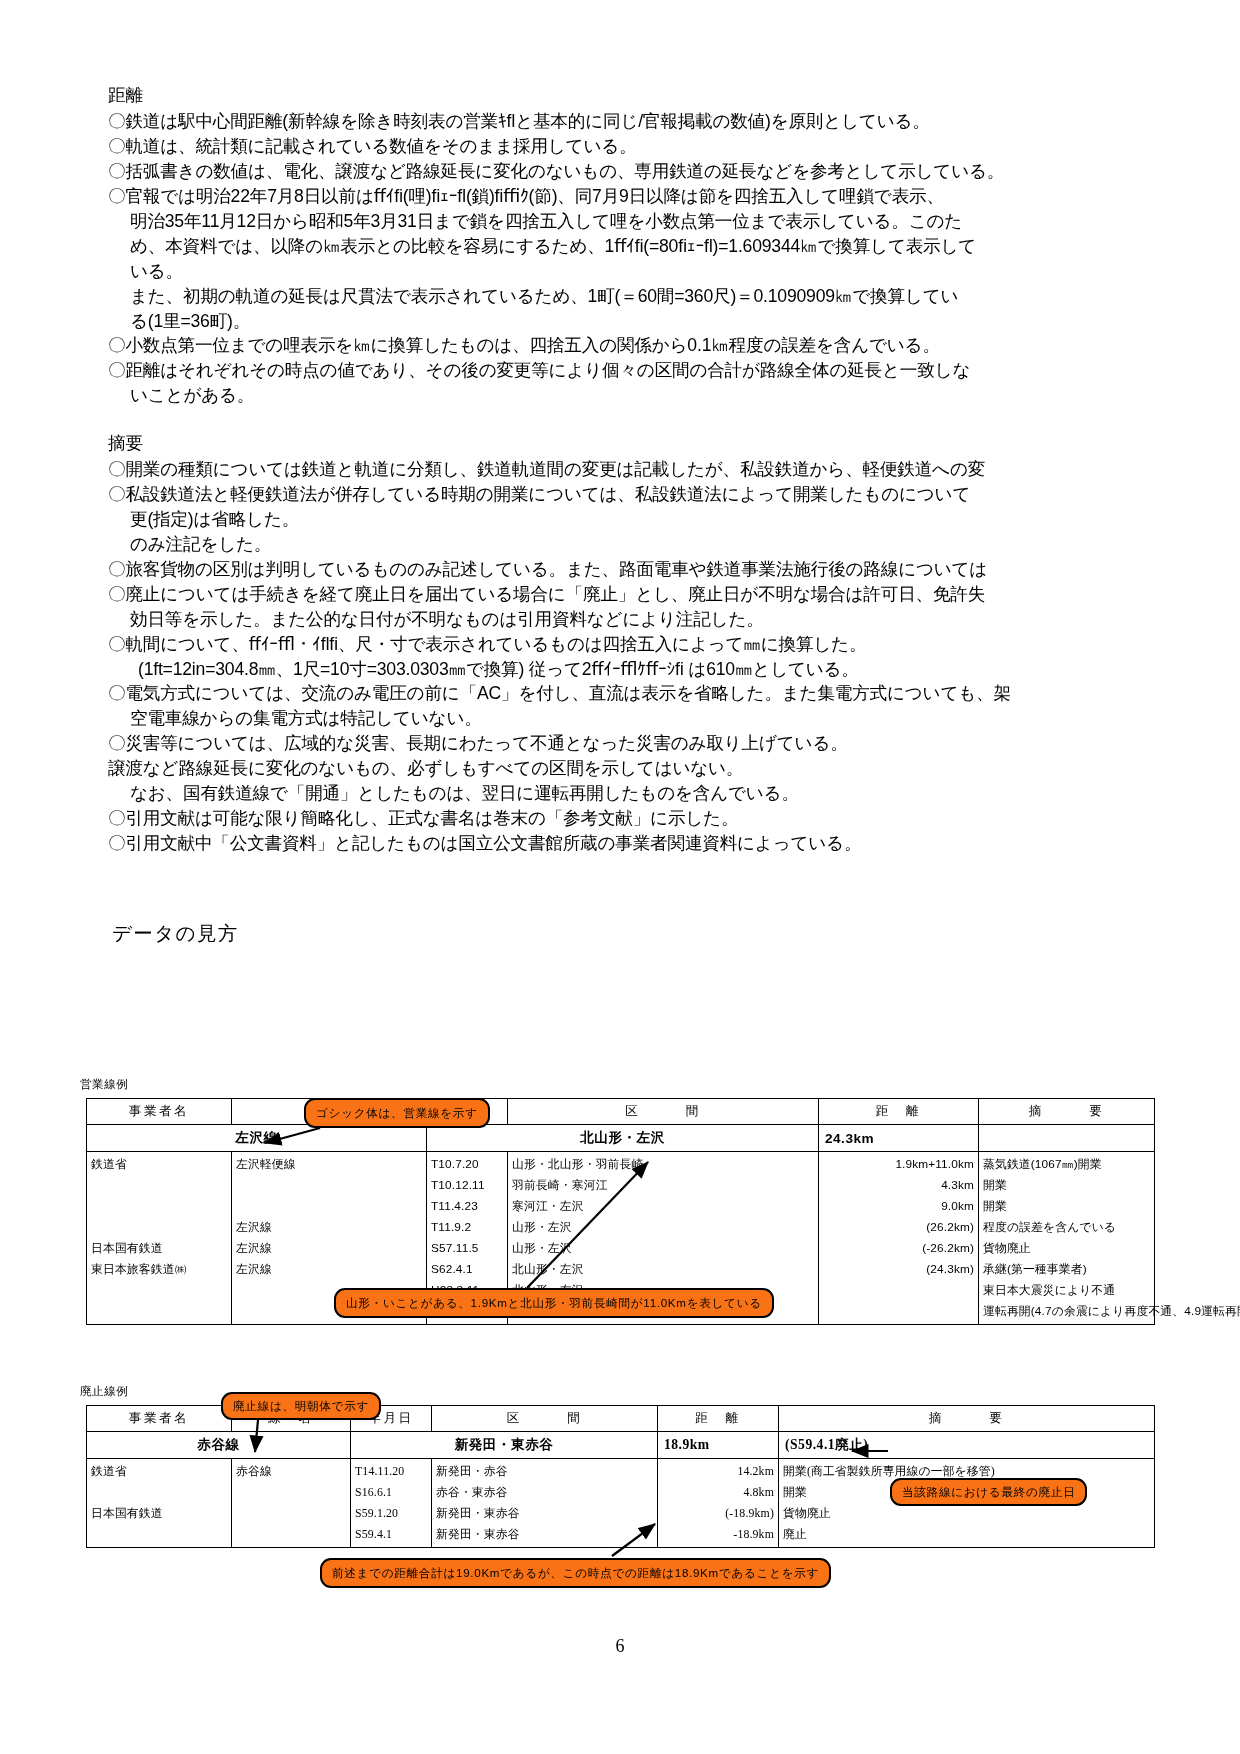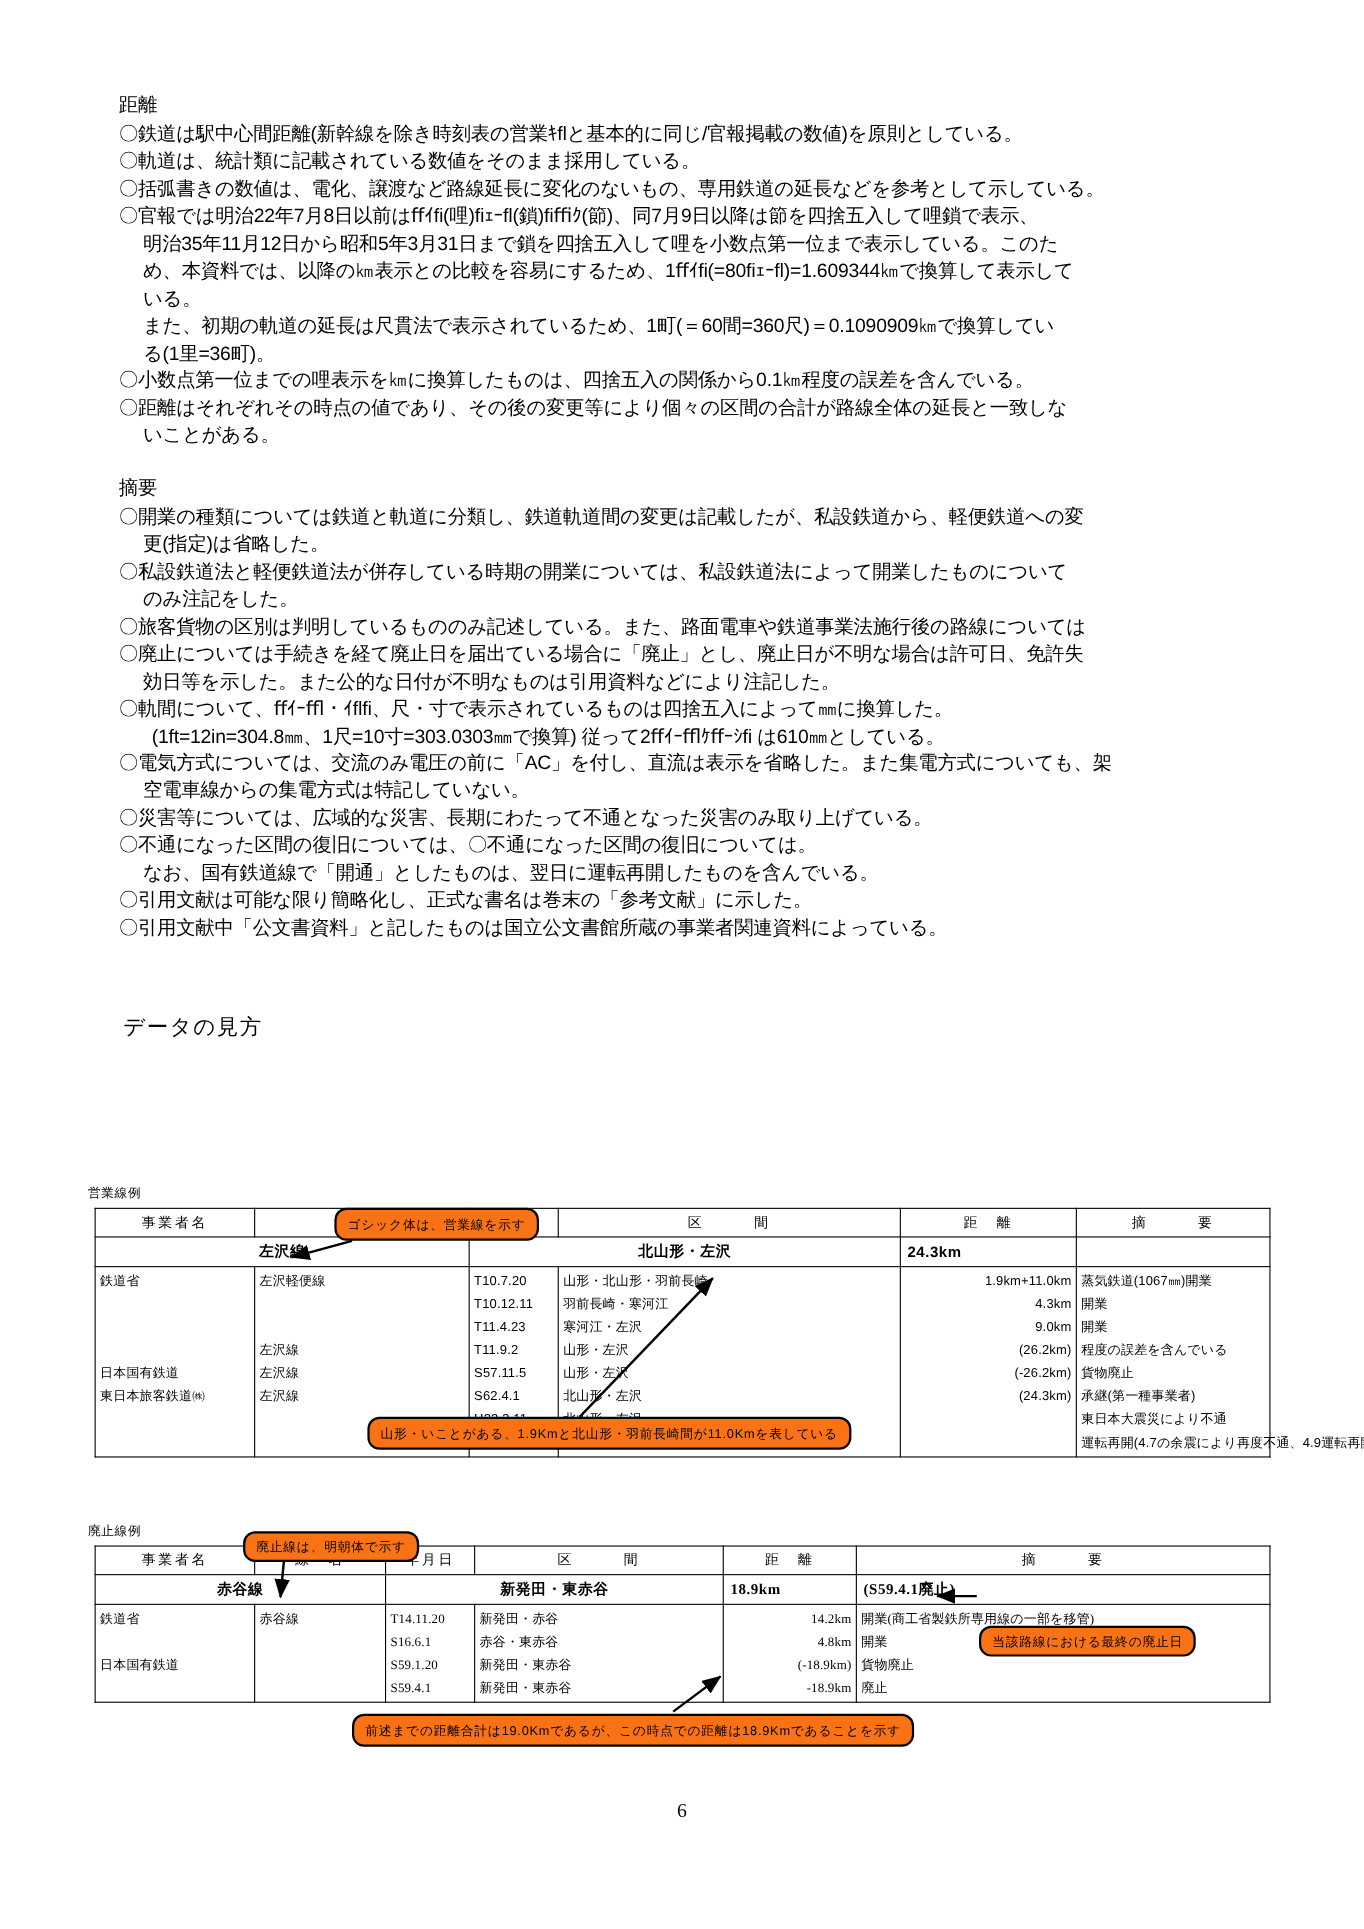--- a/index.html
+++ b/index.html
@@ -170,32 +170,32 @@
     <div class="para indent1">また、初期の軌道の延長は尺貫法で表示されているため、1町(＝60間=360尺)＝0.1090909㎞で換算してい</div>
     <div class="para indent1">る(1里=36町)。</div>
     <div class="para bullet">〇小数点第一位までの哩表示を㎞に換算したものは、四捨五入の関係から0.1㎞程度の誤差を含んでいる。</div>
     <div class="para bullet">〇距離はそれぞれその時点の値であり、その後の変更等により個々の区間の合計が路線全体の延長と一致しな</div>
     <div class="para indent1">いことがある。</div>
   </div>
 
   <div class="prose" id="block-tekiyou">
     <div class="section-head">摘要</div>
     <div class="para bullet">〇開業の種類については鉄道と軌道に分類し、鉄道軌道間の変更は記載したが、私設鉄道から、軽便鉄道への変</div>
+    <div class="para bullet">〇私設鉄道法と軽便鉄道法が併存している時期の開業については、私設鉄道法によって開業したものについて</div>
     <div class="para indent1">更(指定)は省略した。</div>
-    <div class="para bullet">〇私設鉄道法と軽便鉄道法が併存している時期の開業については、私設鉄道法によって開業したものについて</div>
     <div class="para indent1">のみ注記をした。</div>
     <div class="para bullet">〇旅客貨物の区別は判明しているもののみ記述している。また、路面電車や鉄道事業法施行後の路線については</div>
     <div class="para bullet">〇廃止については手続きを経て廃止日を届出ている場合に「廃止」とし、廃止日が不明な場合は許可日、免許失</div>
     <div class="para indent1">効日等を示した。また公的な日付が不明なものは引用資料などにより注記した。</div>
     <div class="para bullet">〇軌間について、ﬀｲｰﬄ・ｲﬂﬁ、尺・寸で表示されているものは四捨五入によって㎜に換算した。</div>
     <div class="para indent2">(1ft=12in=304.8㎜、1尺=10寸=303.0303㎜で換算) 従って2ﬀｲｰﬄｹﬀｰｼﬁ は610㎜としている。</div>
     <div class="para bullet">〇電気方式については、交流のみ電圧の前に「AC」を付し、直流は表示を省略した。また集電方式についても、架</div>
     <div class="para indent1">空電車線からの集電方式は特記していない。</div>
     <div class="para bullet">〇災害等については、広域的な災害、長期にわたって不通となった災害のみ取り上げている。</div>
-    <div class="para bullet">〇不通になった区間の復旧については、〇不通になった区間の復旧については。</div>
+    <div class="para bullet">譲渡など路線延長に変化のないもの、必ずしもすべての区間を示してはいない。</div>
     <div class="para indent1">なお、国有鉄道線で「開通」としたものは、翌日に運転再開したものを含んでいる。</div>
     <div class="para bullet">〇引用文献は可能な限り簡略化し、正式な書名は巻末の「参考文献」に示した。</div>
     <div class="para bullet">〇引用文献中「公文書資料」と記したものは国立公文書館所蔵の事業者関連資料によっている。</div>
   </div>
 
   <div id="data-view-heading">データの見方</div>
 
   <div class="table-caption" id="caption-eigyo">営業線例</div>
 
   <table class="rail-table" id="table-eigyo">

